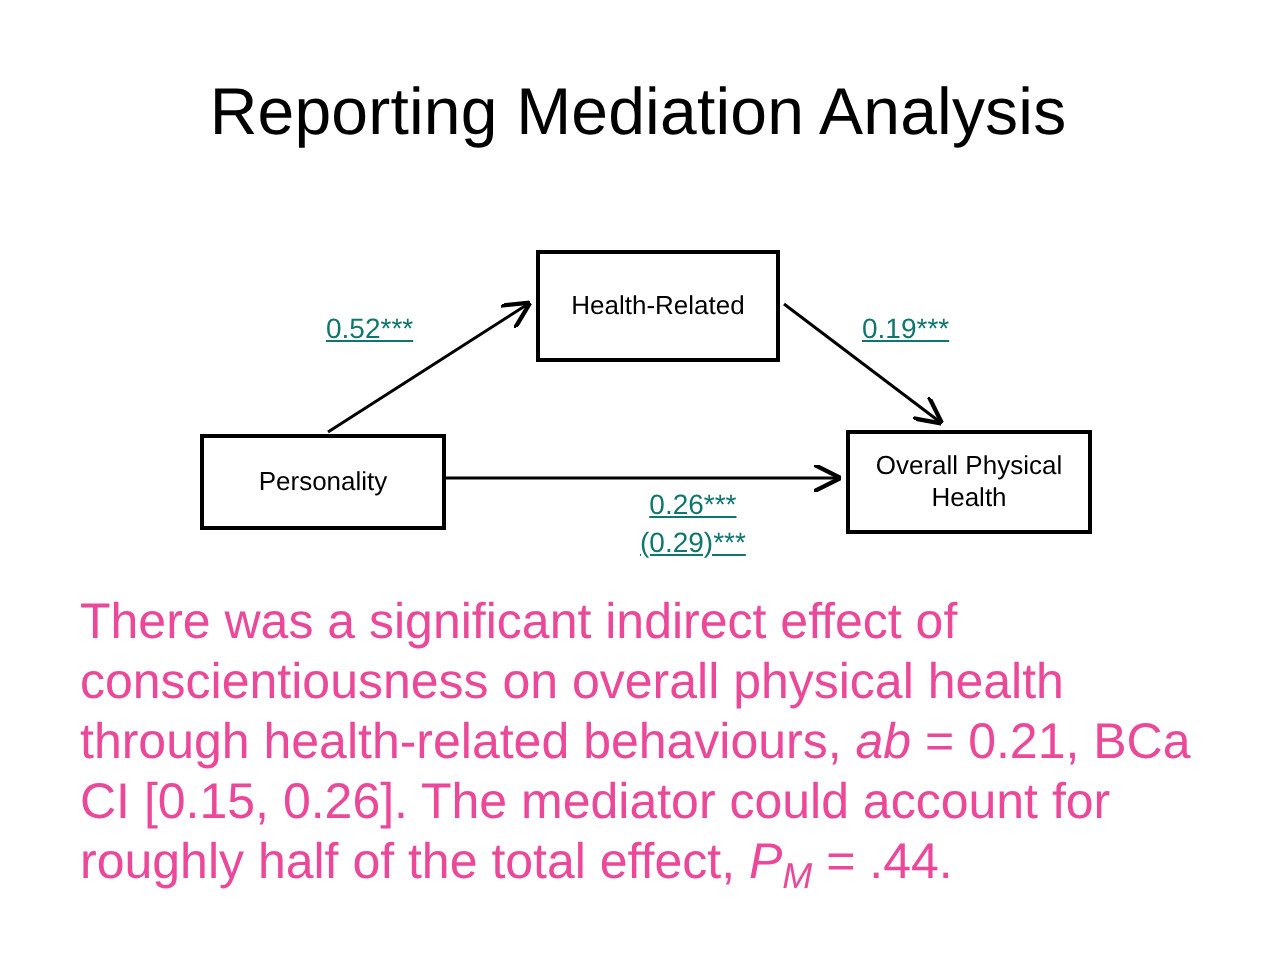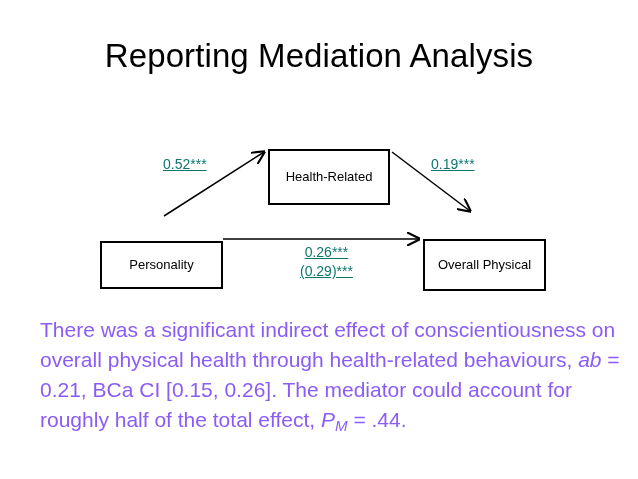--- a/index.html
+++ b/index.html
@@ -58,21 +58,20 @@
     border: 2px solid #000000;
     background: #ffffff;
     box-sizing: border-box;
     display: flex;
     align-items: center;
     justify-content: center;
     text-align: center;
     font-size: 13px;
     line-height: 16px;
     color: #000000;
-    margin-top: 24px;
   }
   .node-box span { display: block; padding: 0 4px; }
 
   #node-mediator {
     left: 268px;
     top: 20px;
     width: 122px;
     height: 56px;
   }
   #node-predictor {
@@ -92,31 +91,31 @@
     position: absolute;
     font-size: 14px;
     line-height: 18px;
     color: #0f766e;
     white-space: nowrap;
     text-decoration: underline;
   }
   #label-a  { left: 163px; top: 50px; }
   #label-b  { left: 431px; top: 50px; }
   #label-c  { left: 300px; top: 138px; text-align: center; }
-  #label-c div { line-height: 19px; }
+  #label-c div { line-height: 19px; margin-left: 20px; }
 
   
   #body-text {
     position: absolute;
     left: 40px;
-    top: 315px;
+    top: 296px;
     width: 580px;
-    font-size: 21px;
+    font-size: 25px;
     line-height: 30px;
-    color: #8b5cf6;
+    color: #ec4899;
   }
   .it { font-style: italic; }
   .sub { font-size: 0.72em; vertical-align: -0.28em; font-style: italic; }
 </style>
 </head>
 <body>
 
 <div id="slide">
 
   <div id="slide-title">Reporting Mediation Analysis</div>
@@ -145,20 +144,21 @@
 
     <div class="node-box" id="node-predictor">
       <span>
         <span>Personality</span>
       </span>
     </div>
 
     <div class="node-box" id="node-outcome">
       <span>
         <span>Overall Physical</span>
+        <span>Health</span>
       </span>
     </div>
 
     <div class="path-label" id="label-a">0.52***</div>
     <div class="path-label" id="label-b">0.19***</div>
     <div class="path-label" id="label-c">
       <div>0.26***</div>
       <div>(0.29)***</div>
     </div>
 

